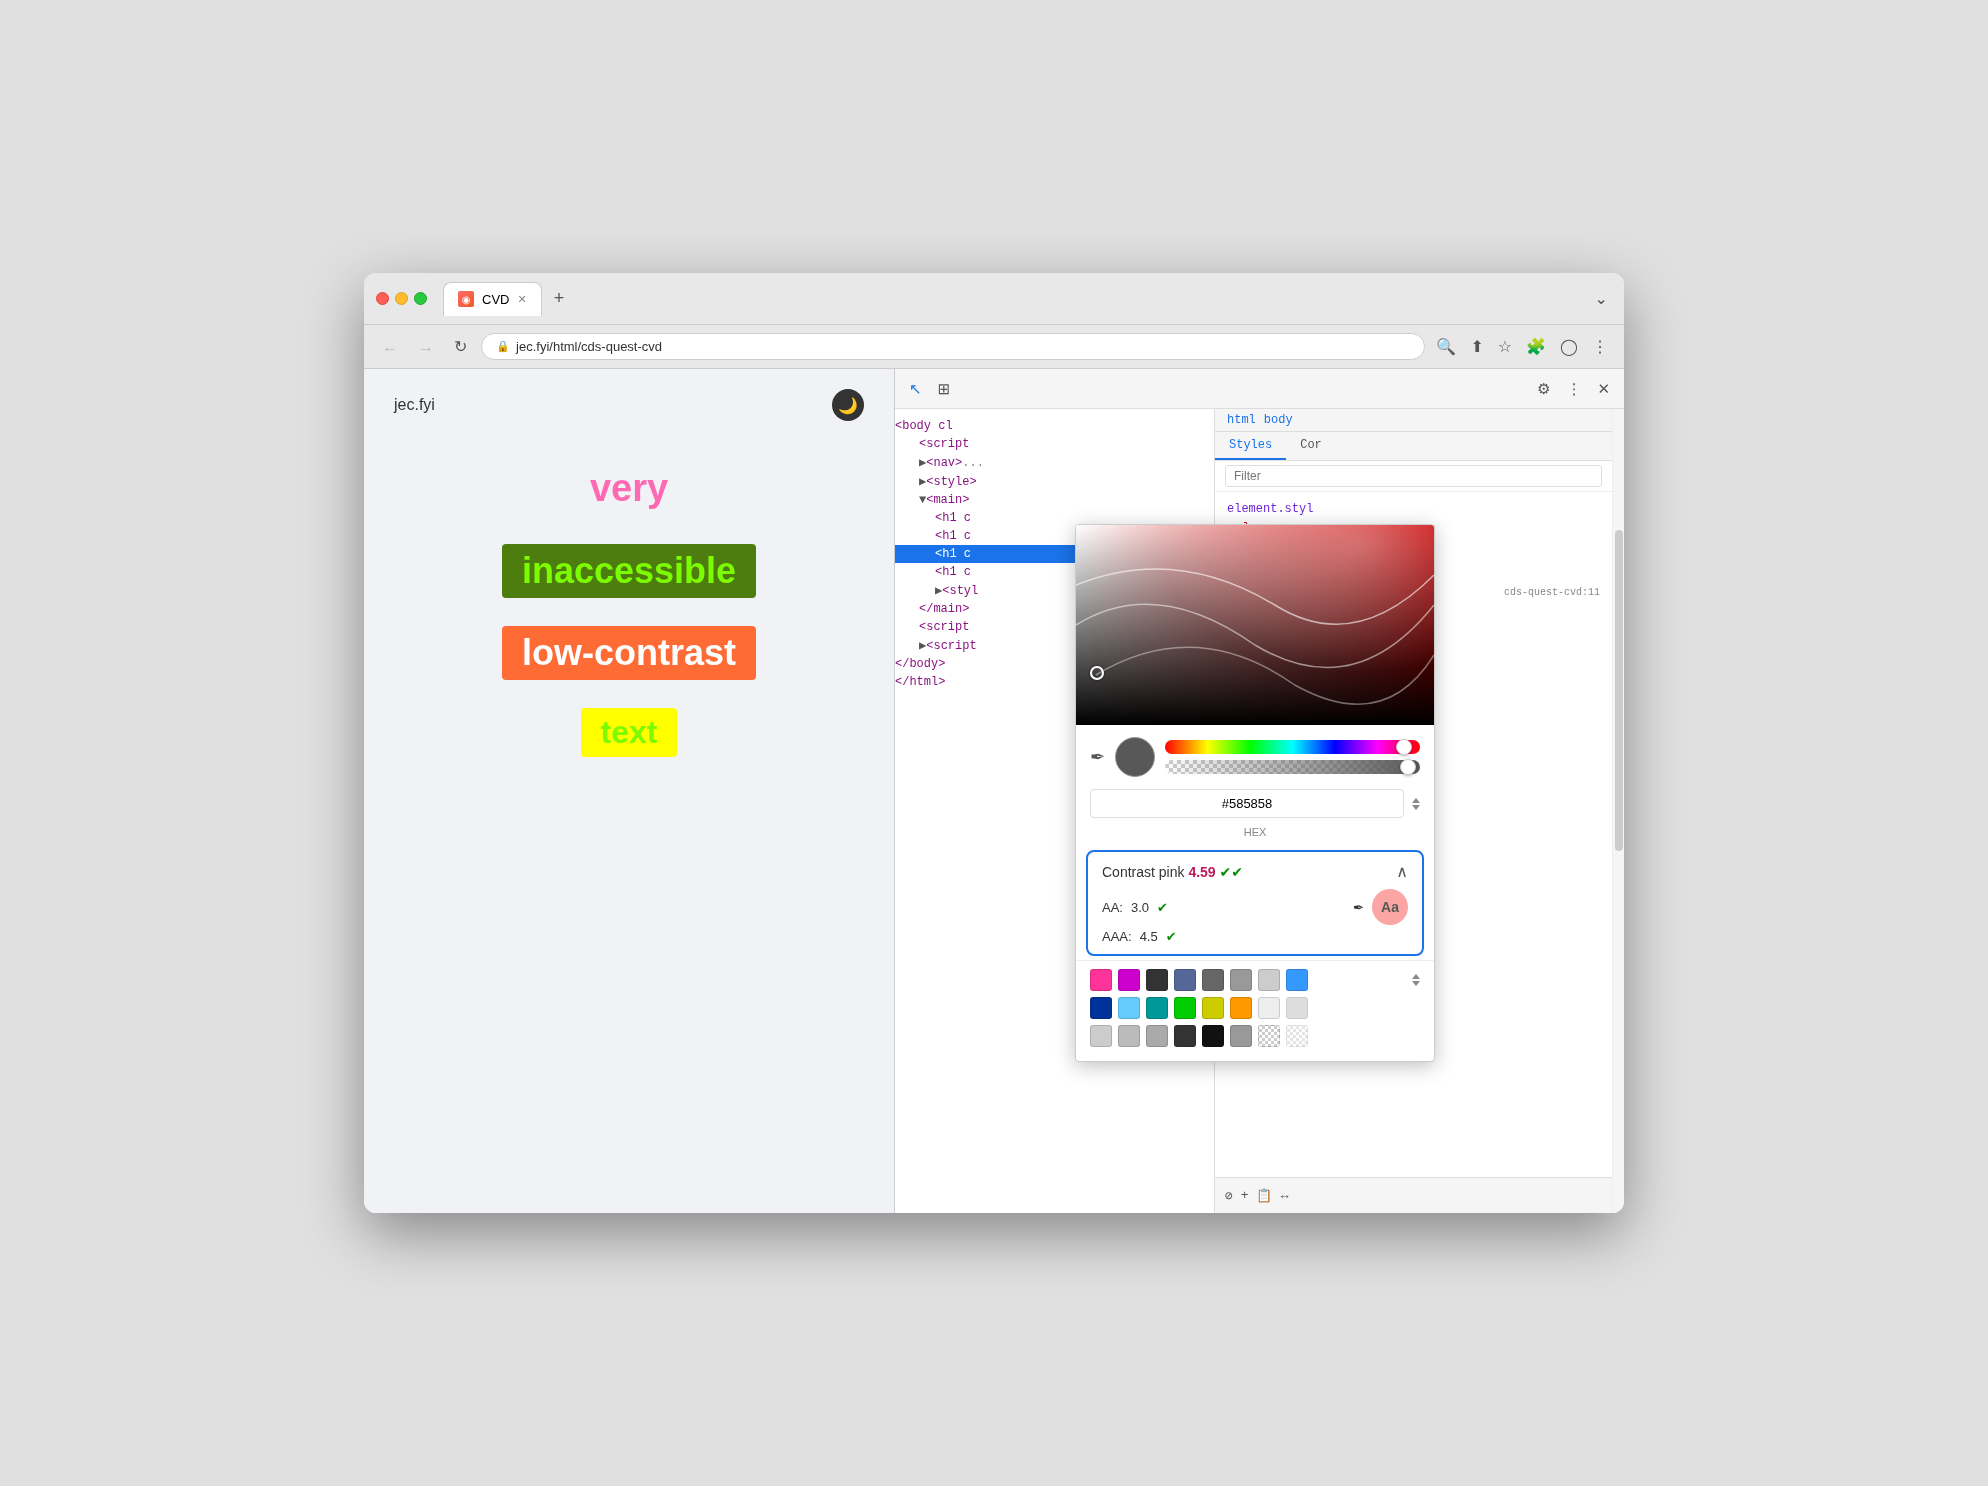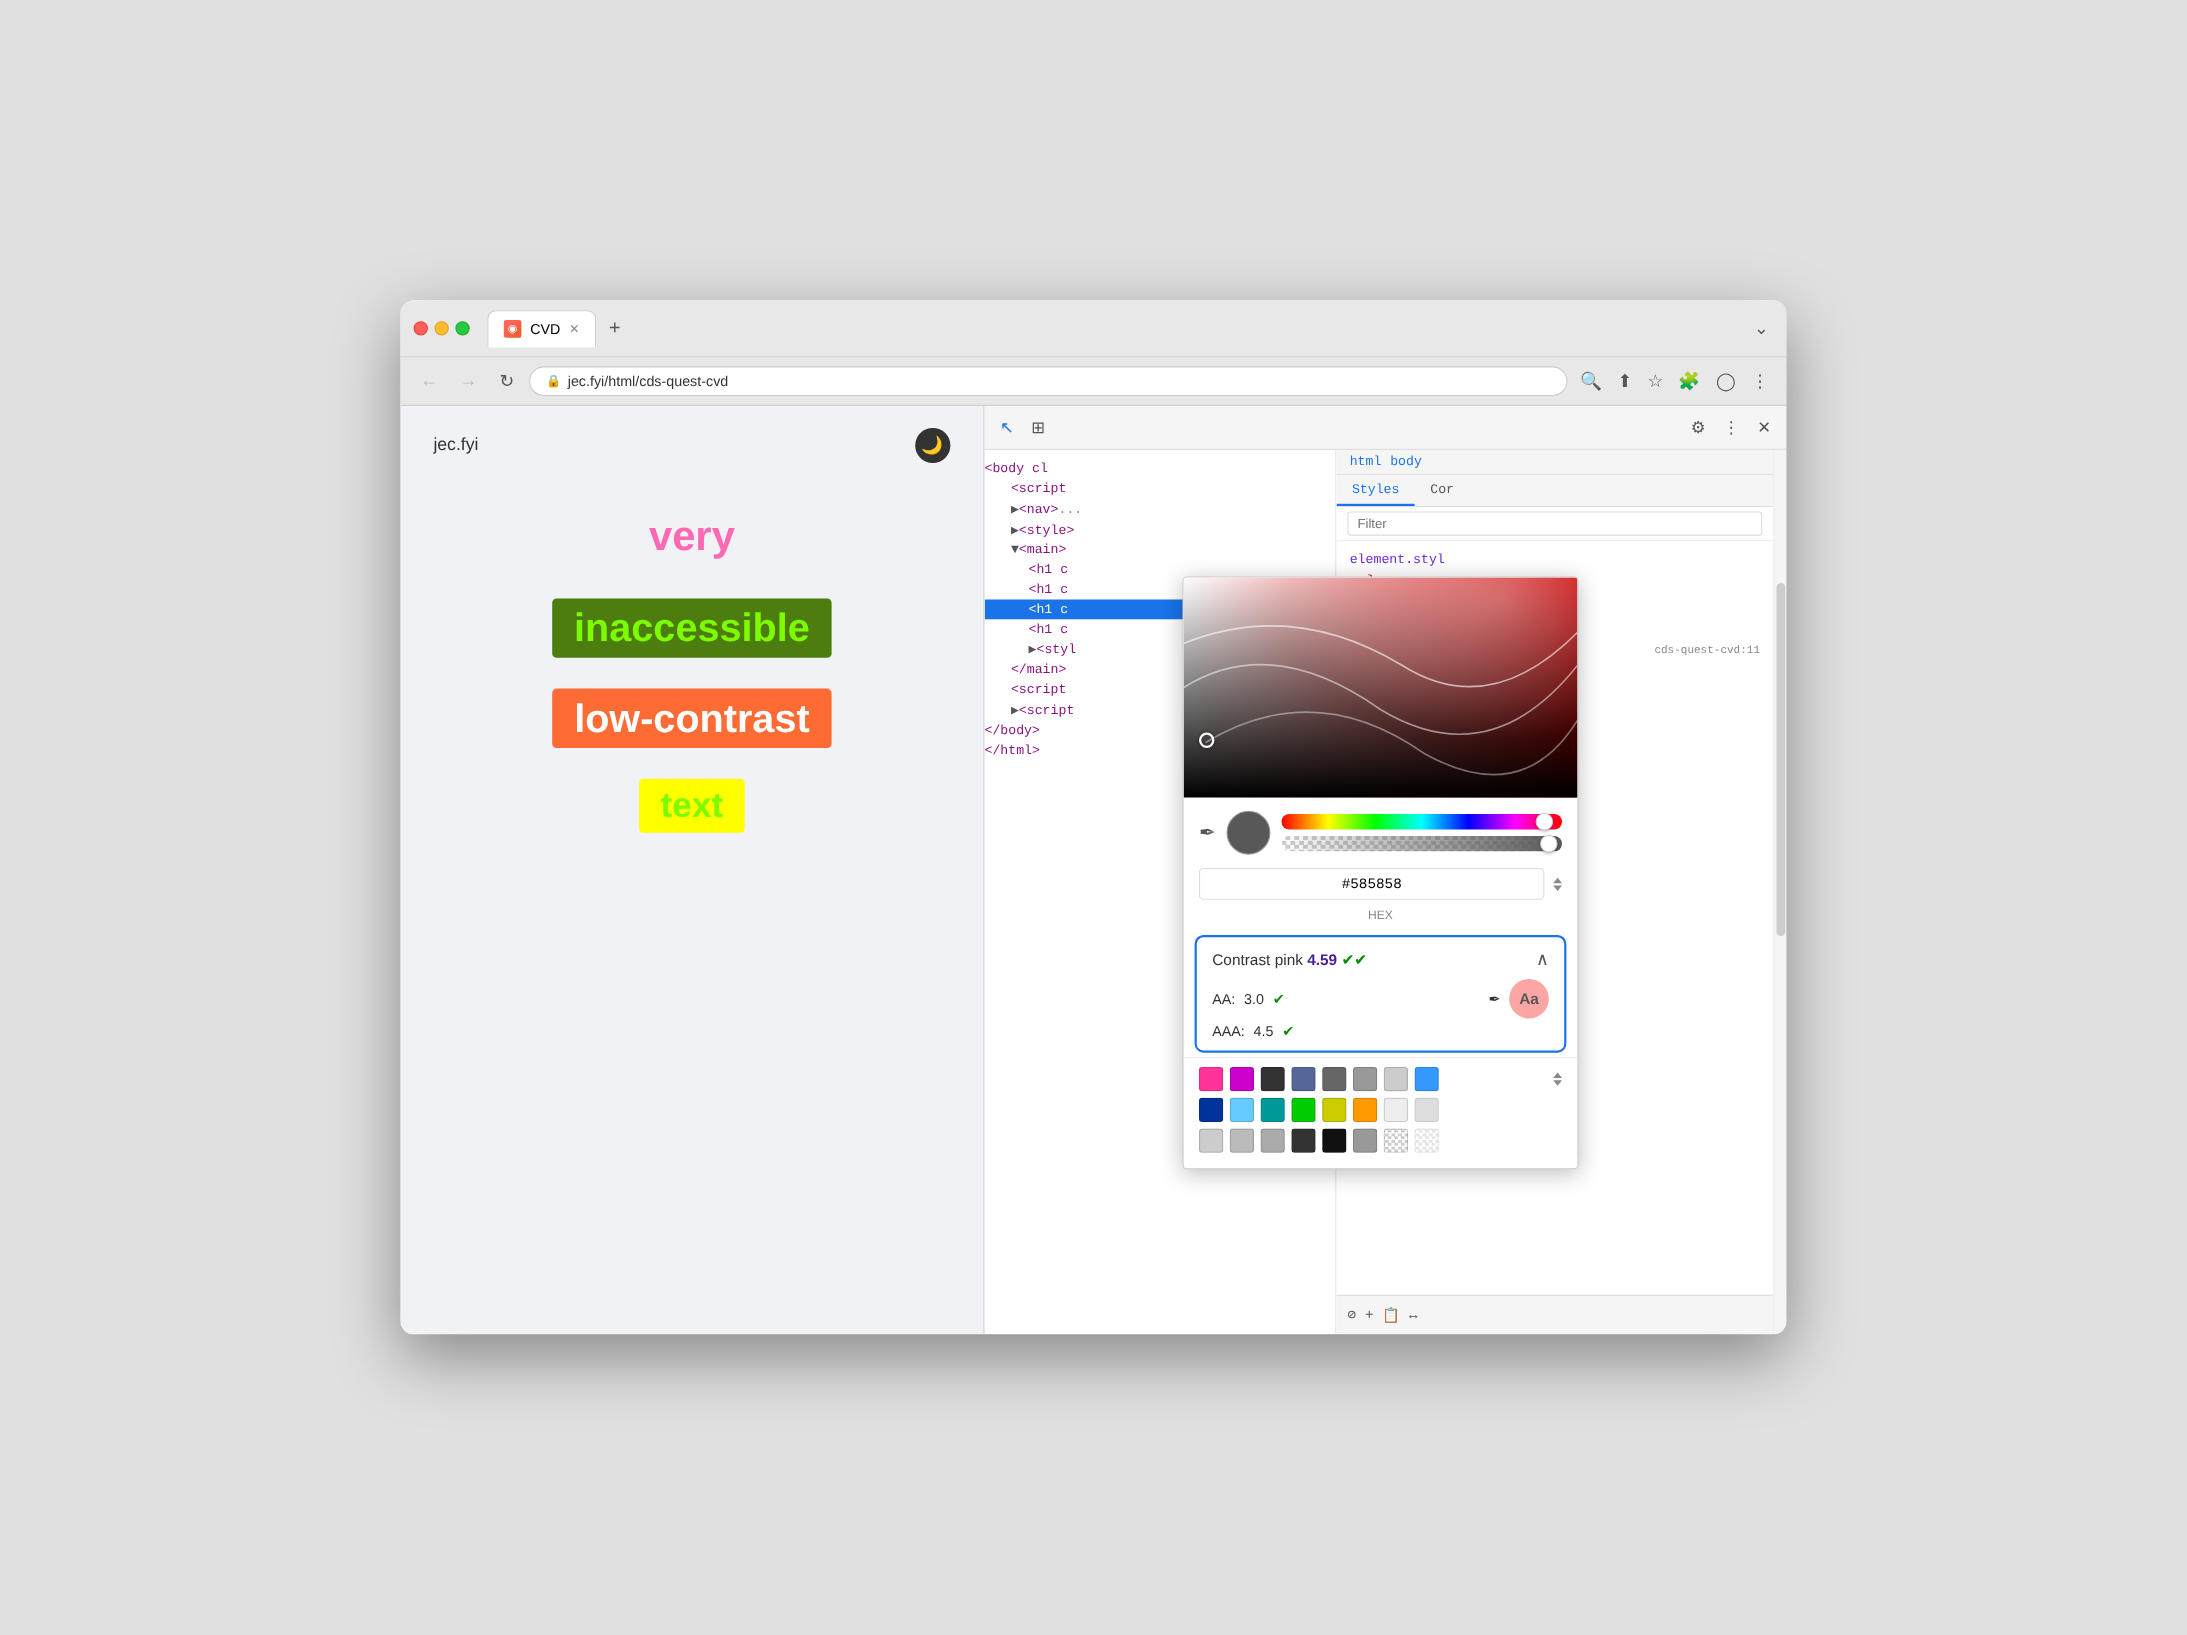--- a/index.html
+++ b/index.html
@@ -471,21 +471,21 @@
       align-items: center;
       gap: 8px;
     }
     .hex-input {
       flex: 1;
       border: 1px solid #ddd;
       border-radius: 4px;
       padding: 6px 12px;
       font-size: 13px;
       text-align: center;
-      font-family: Liberation Mono, monospace;
+      font-family: Liberation Sans, sans-serif;
       outline: none;
     }
     .hex-label {
       font-size: 11px;
       color: #888;
       text-align: center;
       padding: 0 14px 8px;
     }
 
     
@@ -501,21 +501,21 @@
       justify-content: space-between;
       align-items: center;
       margin-bottom: 8px;
     }
     .contrast-title {
       font-size: 14px;
       color: #333;
       font-weight: 500;
     }
     .contrast-score {
-      color: #4c1d95;
+      color: #be185d;
       font-weight: 600;
     }
     .contrast-collapse {
       font-size: 16px;
       color: #555;
       cursor: pointer;
     }
     .contrast-rows {
       font-size: 13px;
       color: #333;

